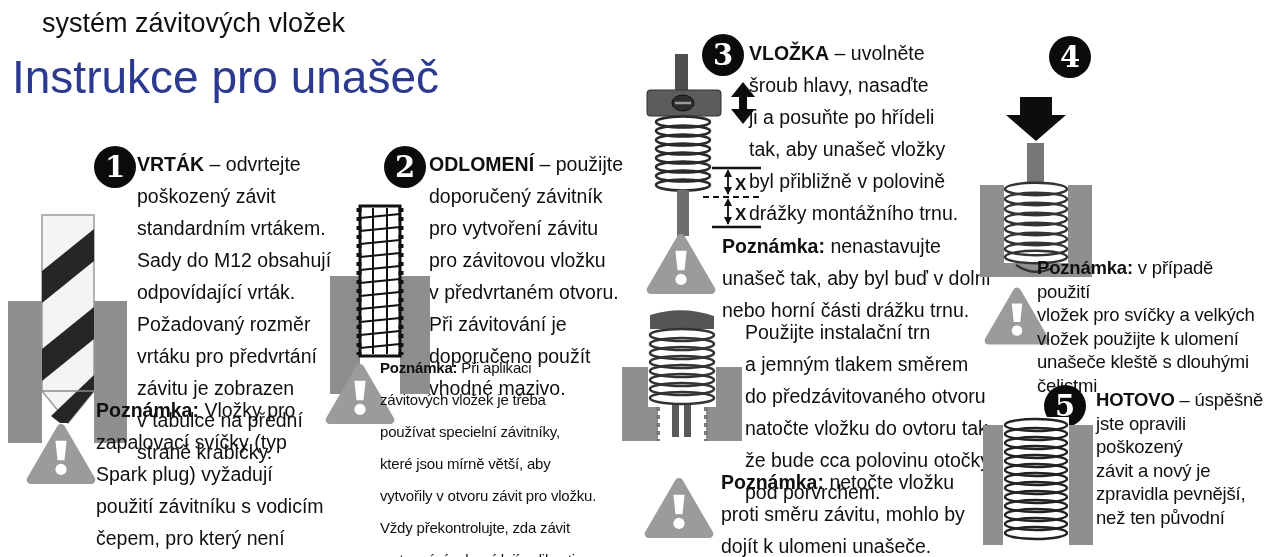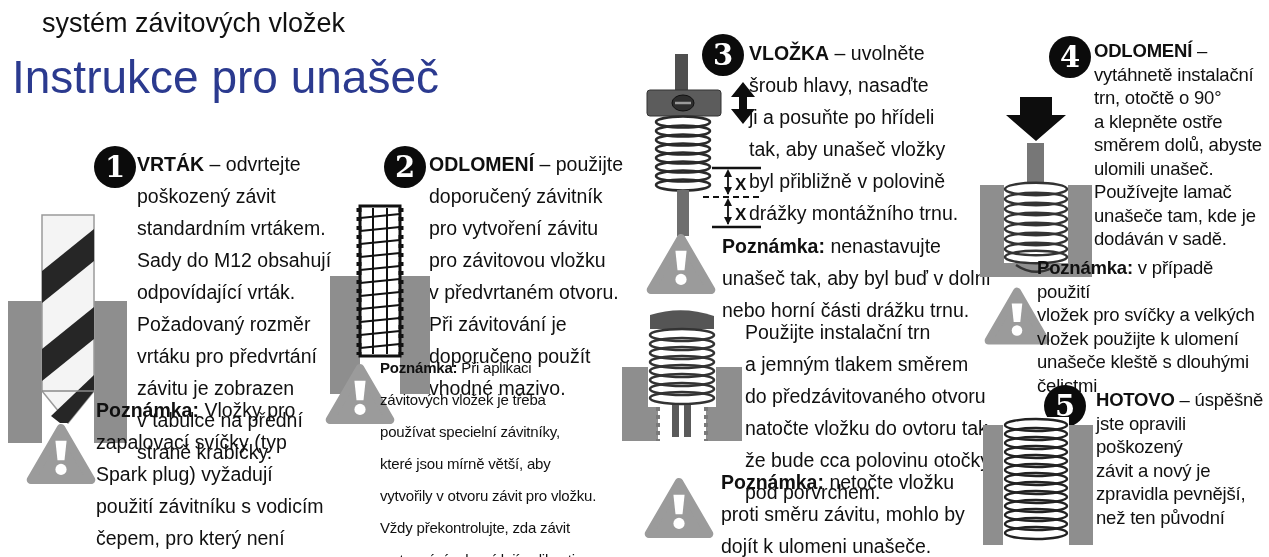--- a/index.html
+++ b/index.html
@@ -184,29 +184,20 @@
   <svg class="abs" style="left:644px;top:476px" width="70" height="64" viewBox="0 0 100 90">
     <path d="M50,8 L93,82 L7,82 Z" fill="#9b9b9b" stroke="#9b9b9b" stroke-width="12" stroke-linejoin="round"></path>
     <path d="M42,26 h16 l-3,28 h-10 Z" fill="#fff"></path>
     <circle cx="50" cy="67" r="8" fill="#fff"></circle>
   </svg>
   <div class="t" style="left:721px;top:466px"><b>Poznámka:</b> <span>netočte vložku
 proti směru závitu, mohlo by
 dojít k ulomeni unašeče.</span></div>
 
   <div class="badge" style="left:1049px;top:36px">4</div>
-  <div class="t col4" style="left:1094px;top:39px"><b>ODLOMENÍ</b> <span>–
-vytáhnetě instalační
-trn, otočtě o 90°
-a klepněte ostře
-směrem dolů, abyste
-ulomili unašeč.
-Používejte lamač
-unašeče tam, kde je
-dodáván v sadě.</span></div>
 
   <svg class="abs" style="left:980px;top:85px" width="112" height="215" viewBox="0 0 112 215">
     <polygon points="40,12 72,12 72,30 86,30 56,56 26,30 40,30" fill="#0d0d0d"></polygon>
     <rect x="47" y="58" width="17" height="46" fill="#777"></rect>
     <rect x="0" y="100" width="112" height="92" fill="#8e8e8e"></rect>
     <rect x="24" y="98" width="64" height="80" fill="#ffffff"></rect>
     <g stroke="#333" stroke-width="2.5" fill="none">
       <ellipse cx="56" cy="104" rx="31" ry="6.2"></ellipse>
         <ellipse cx="56" cy="114" rx="31" ry="6.2"></ellipse>
       <ellipse cx="56" cy="124" rx="31" ry="6.2"></ellipse>

